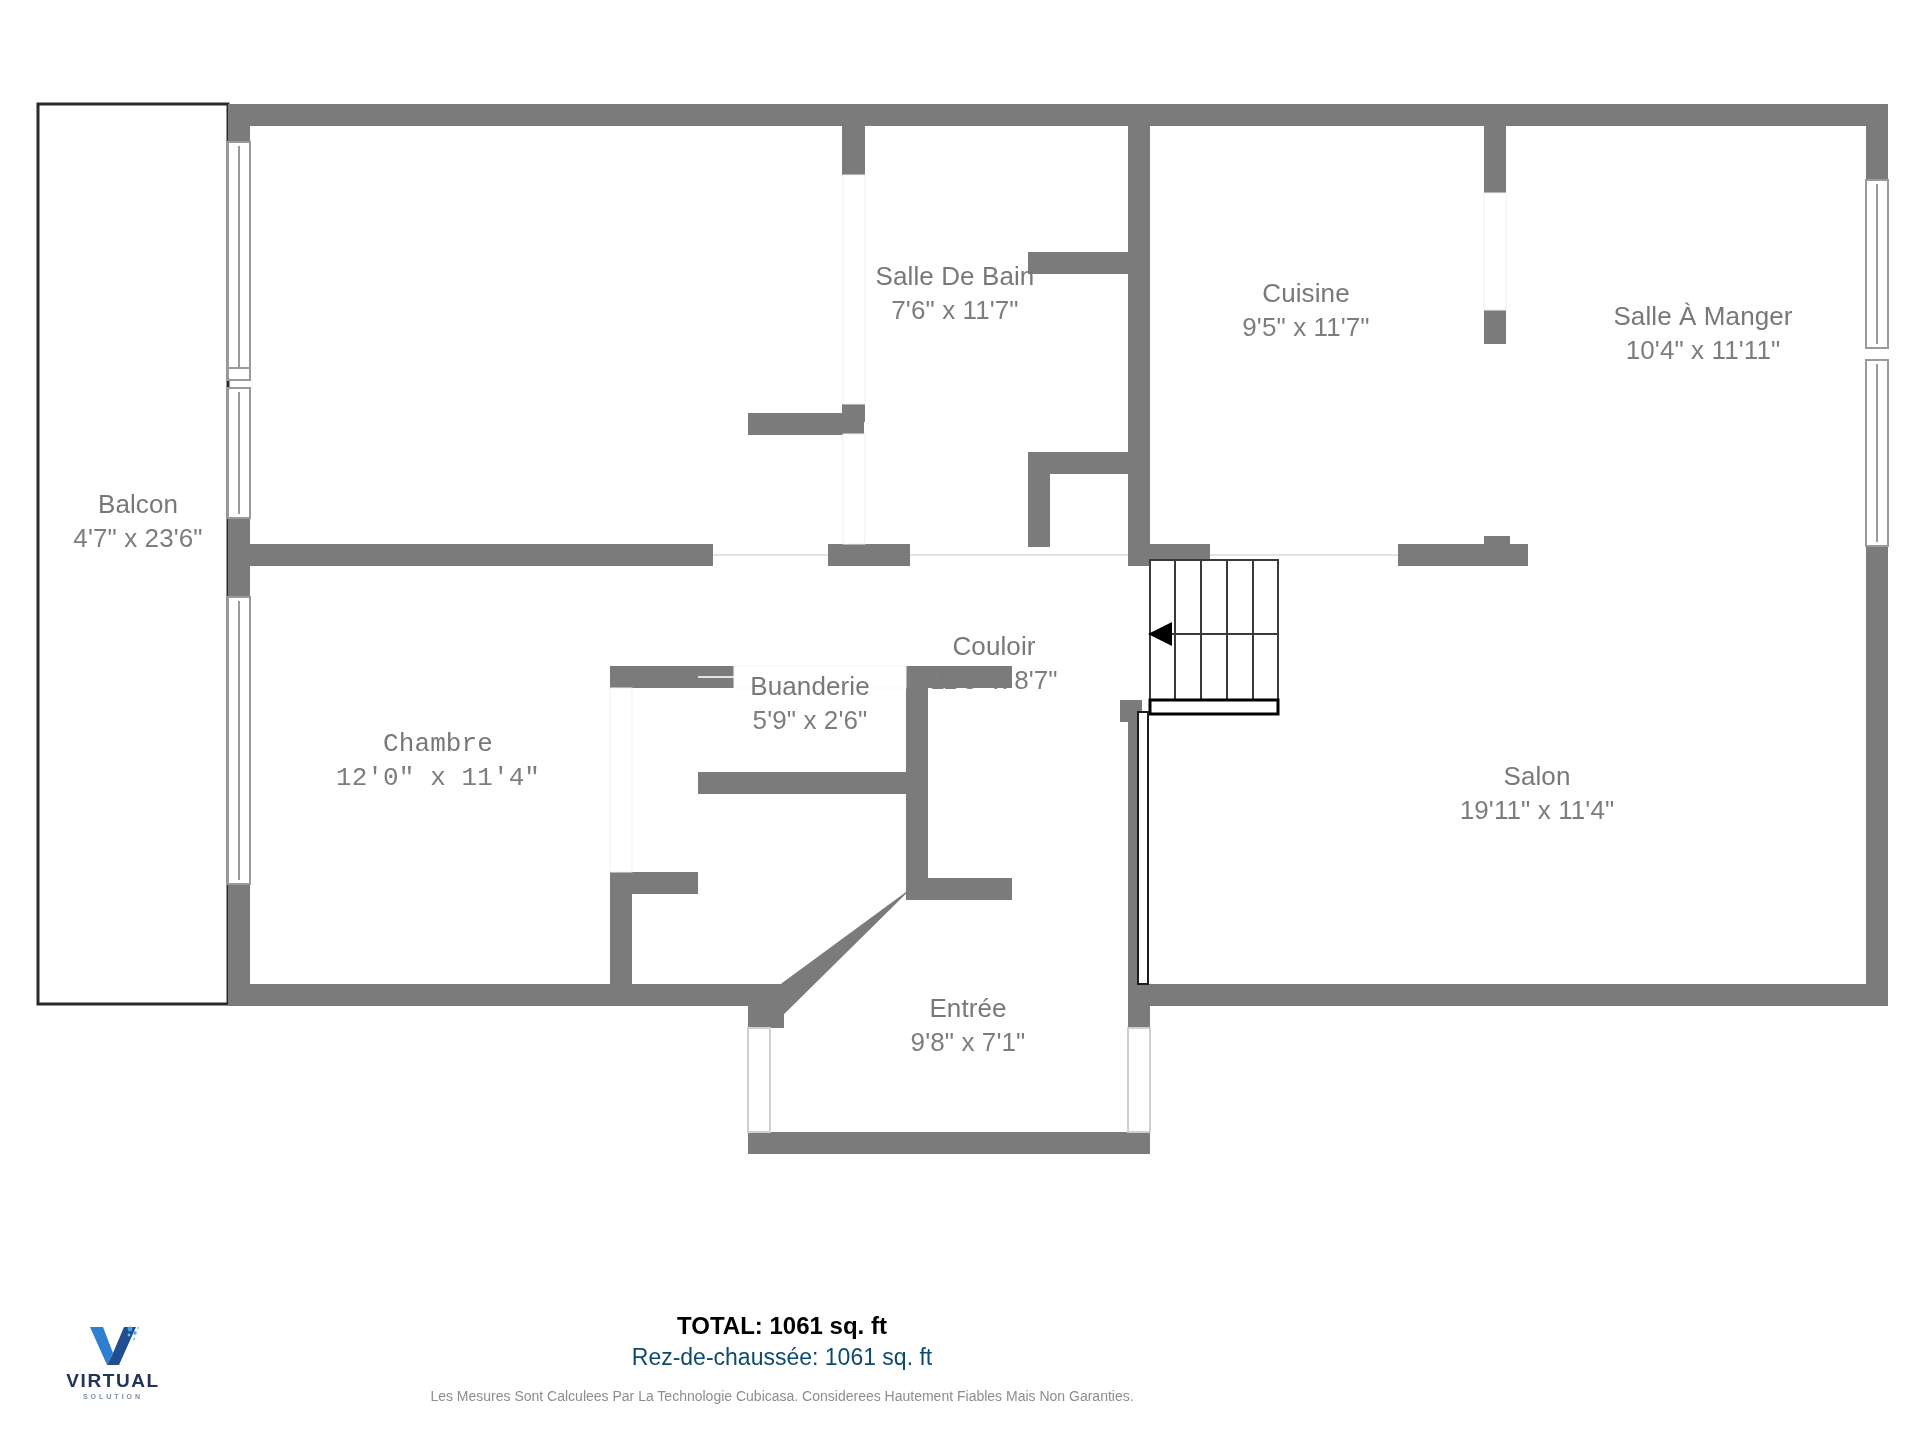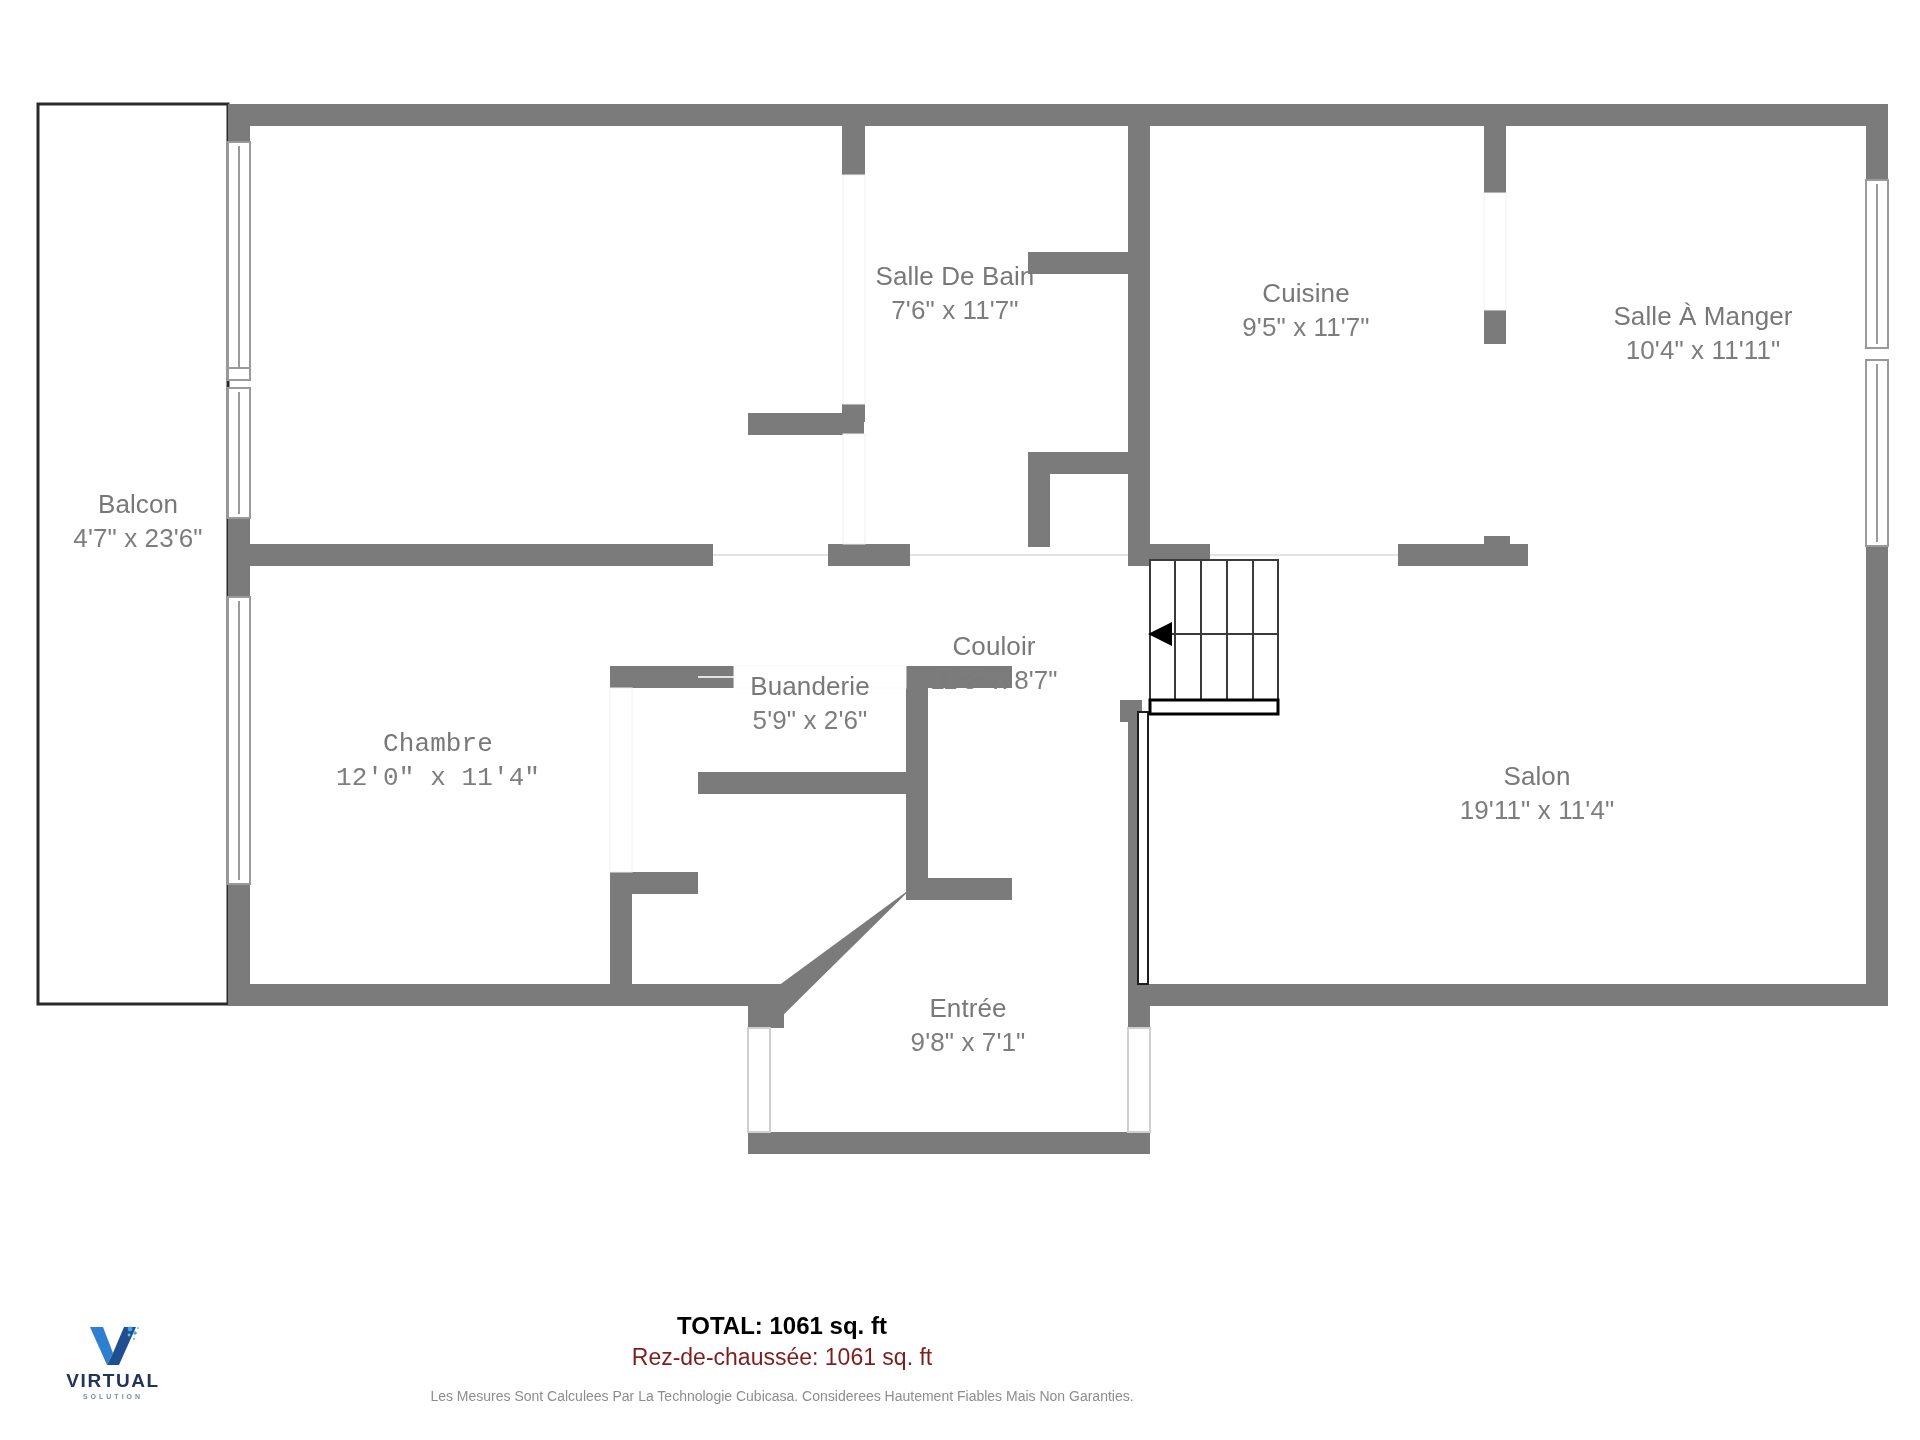--- a/index.html
+++ b/index.html
@@ -62,21 +62,21 @@
   #footer-summary .sum-total {
     font-size: 24px;
     font-weight: bold;
     line-height: 1.32;
     color: #000000;
   }
   #footer-summary .sum-line {
     font-size: 23px;
     font-weight: 400;
     line-height: 1.32;
-    color: #7f1d1d;
+    color: #0c4a6e;
   }
   #footer-summary .sum-disclaimer {
     margin-top: 16px;
     font-size: 14px;
     color: #8d8d8d;
     font-weight: 400;
   }
   
   #brand-logo {
     position: absolute;

